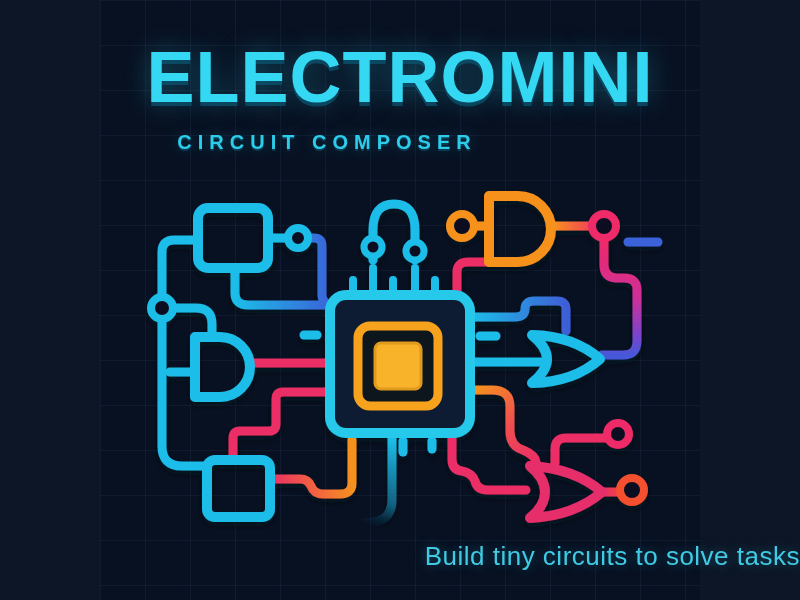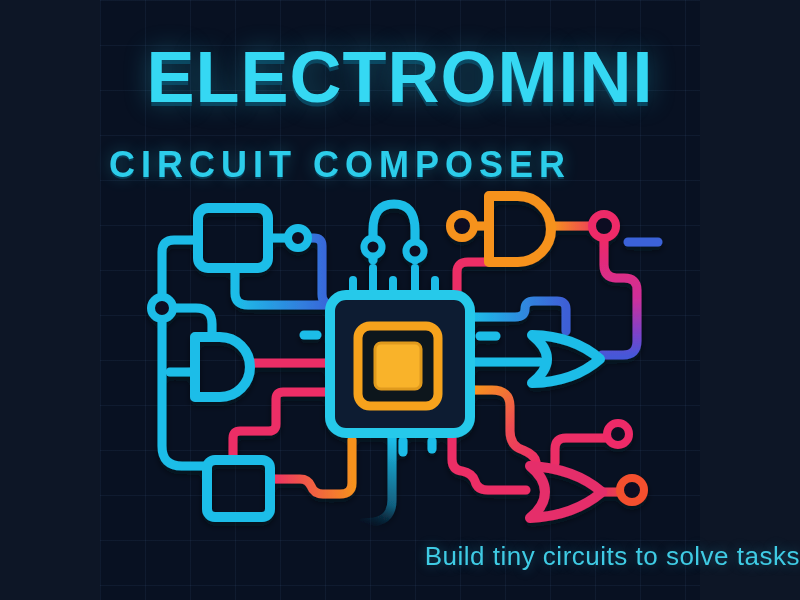--- a/index.html
+++ b/index.html
@@ -18,22 +18,22 @@
       repeating-linear-gradient(to bottom, var(--grid-line,rgba(90,130,185,0.09)) 0 1px, transparent 1px 45px);
   }
   .titleblock{position:absolute;left:0;top:0;width:800px;text-align:center;}
   .game-title{
     margin:0;position:absolute;top:36px;left:0;width:800px;
     font-size:72px;font-weight:800;letter-spacing:1px;
     color:var(--title-color,#35d8f3);
     text-shadow:0 4px 0 rgba(10,90,120,0.65), 0 0 26px rgba(46,211,240,0.35);
   }
   .game-subtitle{
-    margin:16px;position:absolute;top:128px;left:0;width:648px;
-    font-size:36px;font-weight:700;letter-spacing:6px;
+    margin:3px;position:absolute;top:128px;left:0;width:648px;
+    font-size:20px;font-weight:700;letter-spacing:6px;
     color:var(--subtitle-color,#2ccdea);
     text-shadow:0 2px 0 rgba(10,90,120,0.55), 0 0 16px rgba(46,211,240,0.3);
   }
   .game-tagline{
     margin:0;position:absolute;top:541px;left:0;width:800px;text-align:right;
     font-size:26px;font-weight:400;letter-spacing:0.5px;
     color:var(--tagline-color,#3fcbe4);
     text-shadow:0 0 12px rgba(60,200,235,0.35);
   }
   svg{position:absolute;left:0;top:0;}

